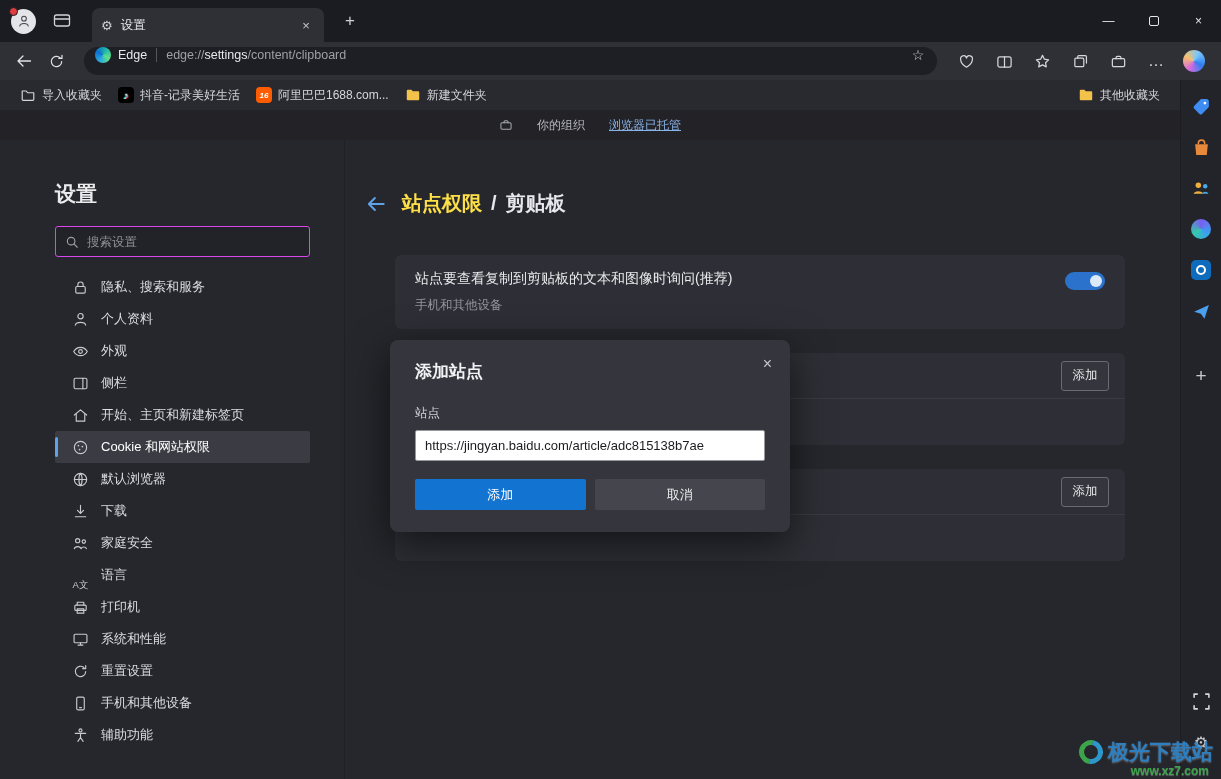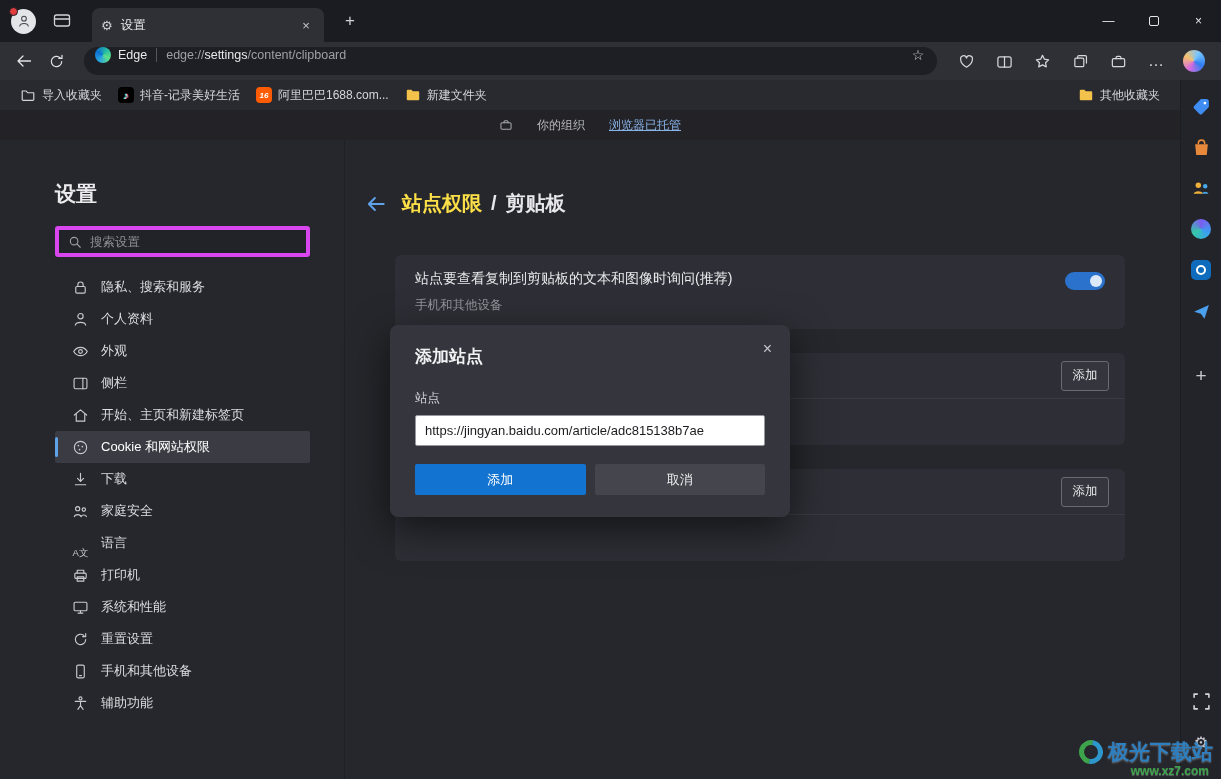--- a/index.html
+++ b/index.html
@@ -44,21 +44,21 @@
   .f-outline{color:#d5d6da;}
   .douyin-ic{width:16px;height:16px;background:#000;border-radius:4px;color:#fff;font-size:10px;display:flex;align-items:center;justify-content:center;text-shadow:-1px 0 0 #25f4ee,1px 0 0 #fe2c55;}
   .ali-ic{width:16px;height:16px;background:#ff5c00;border-radius:4px;color:#fff;font-size:8px;font-weight:bold;font-style:italic;display:flex;align-items:center;justify-content:center;}
   .banner{height:30px;background:#222227;display:flex;align-items:center;justify-content:center;gap:24px;font-size:12px;color:#b6b7bc;}
   .b-link{color:#8ab4e8;text-decoration:underline;cursor:pointer;}
 
   
   .content{flex:1;display:flex;background:#26272c;overflow:hidden;}
   .settings-nav{width:345px;padding:40px 0 0 55px;border-right:1px solid #1f2025;flex-shrink:0;}
   .settings-title{font-size:21px;font-weight:bold;color:#ebebee;line-height:28px;}
-  .searchbox{margin-top:18px;width:255px;height:31px;border:4px solid #d946ef;border-radius:3px;background:#222328;display:flex;align-items:center;padding:0 9px;gap:8px;}
+  .searchbox{margin-top:18px;width:255px;height:31px;border:1px solid #d946ef;border-radius:3px;background:#222328;display:flex;align-items:center;padding:0 9px;gap:8px;}
   .searchbox input{flex:1;background:transparent;border:none;outline:none;color:#d9dadf;font-size:12.5px;font-family:inherit;min-width:0;}
   .searchbox input::placeholder{color:#8e8f95;}
   .nav-list{margin-top:14px;}
   .nav-item{width:255px;height:32px;display:flex;align-items:center;gap:12px;padding:0 8px 0 17px;font-size:13px;color:#dcdde1;border-radius:2px;position:relative;cursor:pointer;}
   .nav-item.active{background:#3b3c43;color:#fff;}
   .nav-item.active::before{content:"";position:absolute;left:0;top:6px;bottom:6px;width:3px;border-radius:2px;background:#5ea2e8;}
   .ni-icon{width:17px;height:17px;color:#c9cad0;flex-shrink:0;display:flex;align-items:center;justify-content:center;}
   .ni-icon svg{width:17px;height:17px;stroke:currentColor;fill:none;stroke-width:1.2;stroke-linecap:round;stroke-linejoin:round;}
   .ni-icon .dot{fill:currentColor;stroke:none;}
   .ni-icon.txt{font-size:9.5px;color:#c9cad0;white-space:nowrap;margin-top:20px;}
@@ -87,21 +87,21 @@
   .rail{position:absolute;right:0;top:0;width:41px;height:100%;background:#232429;border-left:1px solid #1c1d21;display:flex;flex-direction:column;align-items:center;padding:14px 0 8px;}
   .rico{width:24px;height:24px;margin-bottom:17px;display:flex;align-items:center;justify-content:center;cursor:pointer;}
   .rico.plus{font-size:19px;color:#c9cad0;margin-top:24px;}
   .swirl{width:20px;height:20px;border-radius:50%;background:conic-gradient(#7b5cf0,#3aa0f0,#35c8a8,#7b5cf0);}
   .outlook{width:20px;height:20px;border-radius:5px;background:#0f6cbd;display:flex;align-items:center;justify-content:center;}
   .outlook span{width:10px;height:10px;border:2.4px solid #fff;border-radius:50%;}
   .rail-bottom{margin-top:auto;display:flex;flex-direction:column;align-items:center;}
   .gear-glyph{font-size:16px;color:#c9cad0;}
 
   
-  .dialog{position:absolute;left:390px;top:325px;width:400px;background:#35363d;border-radius:8px;box-shadow:0 12px 40px rgba(0,0,0,.6);padding:20px 25px 22px;z-index:60;}
+  .dialog{position:absolute;left:390px;top:340px;width:400px;background:#35363d;border-radius:8px;box-shadow:0 12px 40px rgba(0,0,0,.6);padding:20px 25px 22px;z-index:60;}
   .dlg-title{font-size:17px;font-weight:bold;color:#f2f2f5;}
   .dlg-close{position:absolute;right:14px;top:11px;background:none;border:none;color:#c6c7cc;font-size:16px;cursor:pointer;font-family:inherit;padding:4px;}
   .dlg-label{display:block;margin-top:22px;font-size:12.5px;color:#d2d3d8;}
   .dlg-input{margin-top:8px;width:100%;height:31px;background:#fff;border:1px solid #97979c;border-radius:2px;padding:0 9px;font-size:13px;color:#1c1c20;font-family:inherit;outline:none;}
   .dlg-actions{margin-top:18px;display:flex;gap:9px;}
   .dlg-actions button{flex:1;height:31px;border:none;border-radius:2px;font-size:13px;font-family:inherit;cursor:pointer;}
   .btn-primary{background:#1273d0;color:#fff;}
   .btn-secondary{background:#45464d;color:#ecedef;}
 
   
@@ -297,20 +297,29 @@
           <div class="nav-item active">
             <span class="ni-icon">
                 <svg viewBox="0 0 18 18">
                   <circle cx="9" cy="9" r="6.5"></circle>
                   <circle class="dot" cx="6.8" cy="7" r=".9"></circle>
                   <circle class="dot" cx="11" cy="8" r=".9"></circle>
                   <circle class="dot" cx="8" cy="11.2" r=".9"></circle>
                 </svg>
               </span>
             <span class="ni-label">Cookie 和网站权限</span>
+          </div>
+          <div class="nav-item">
+            <span class="ni-icon">
+                <svg viewBox="0 0 18 18">
+                  <circle cx="9" cy="9" r="6.5"></circle>
+                  <path d="M2.5 9h13M9 2.5c2.2 2.2 2.2 10.8 0 13M9 2.5c-2.2 2.2-2.2 10.8 0 13"></path>
+                </svg>
+              </span>
+            <span class="ni-label">默认浏览器</span>
           </div>
           <div class="nav-item">
             <span class="ni-icon">
                 <svg viewBox="0 0 18 18">
                   <path d="M9 2.5v8.5M9 11L5.8 7.8M9 11l3.2-3.2M3.5 14.5h11"></path>
                 </svg>
               </span>
             <span class="ni-label">下载</span>
           </div>
           <div class="nav-item">

